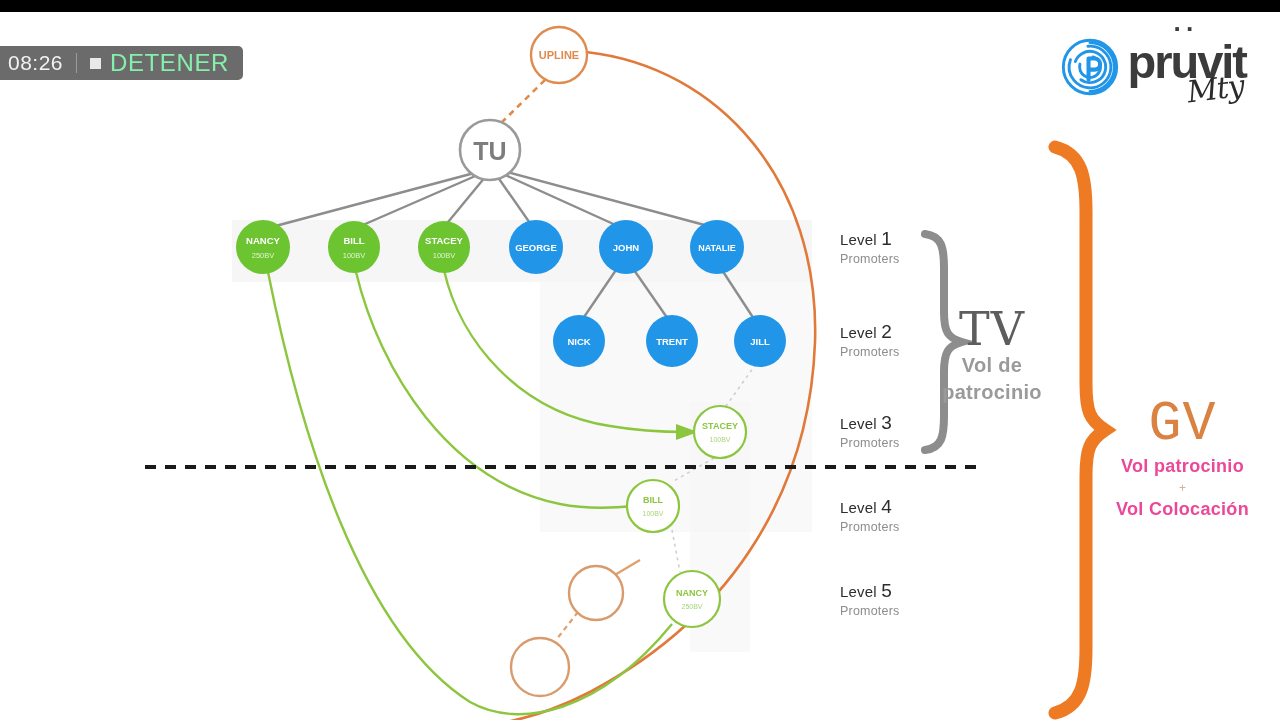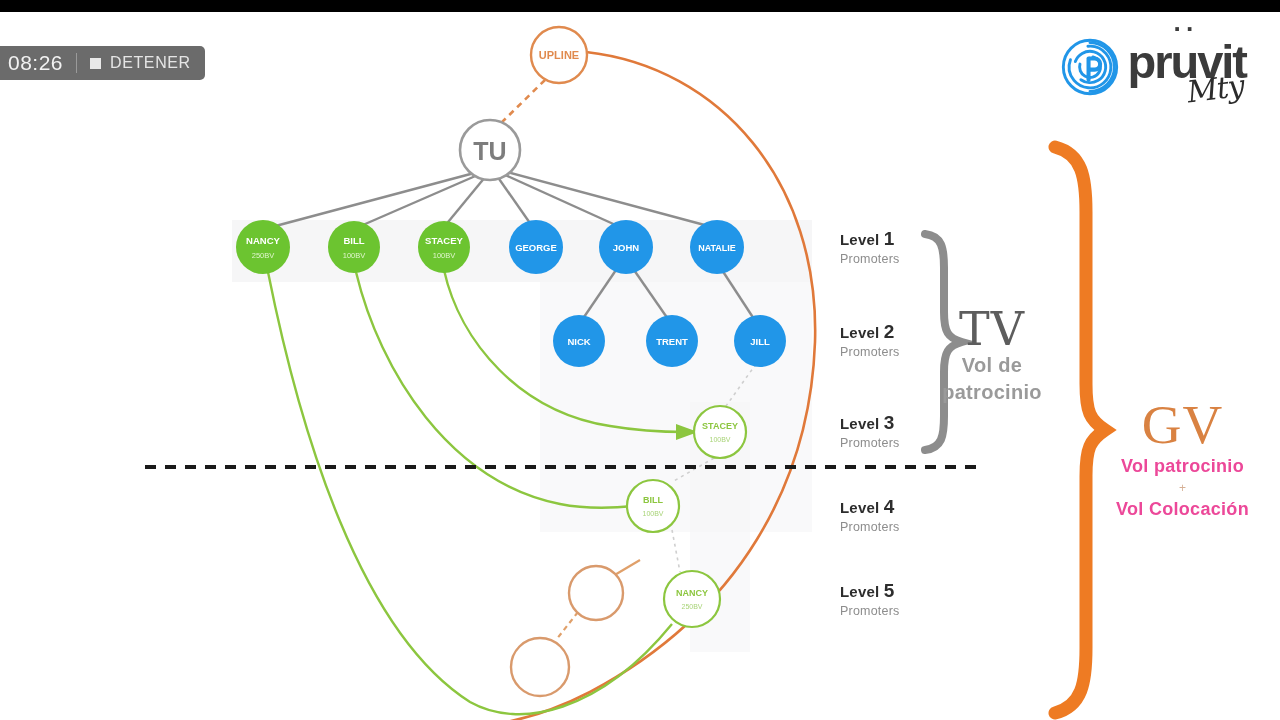--- a/index.html
+++ b/index.html
@@ -37,21 +37,21 @@
     width: 1px; height: 20px;
     background: #9a9a9a;
     margin: 0 13px;
   }
   #rec-stop-icon {
     width: 11px; height: 11px;
     background: #e9e9e9;
     margin-right: 9px;
   }
   #rec-stop-label {
-    font-size: 16px; letter-spacing: .6px; color: #e5e5e5;
+    font-size: 24px; letter-spacing: .6px; color: #86efac;
   }
   
   #logo {
     position: absolute;
     right: 34px; top: 26px;
     display: flex; align-items: flex-start;
     z-index: 55;
   }
   #logo-mark { width: 58px; height: 58px; }
   #logo-text-wrap { position: relative; margin-left: 8px; }
@@ -86,21 +86,21 @@
     font-weight: bold;
     text-anchor: middle;
   }
   .node-sub {
     font-family: "Liberation Sans", sans-serif;
     text-anchor: middle;
   }
   
   .level-block { position: absolute; z-index: 40; }
   .level-title {
-    font-size: 15px; font-weight: bold; color: #2d2d2d;
+    font-size: 15px; font-weight: normal; color: #2d2d2d;
     letter-spacing: .2px;
   }
   .level-title .big { font-size: 19px; }
   .level-sub {
     font-size: 12.5px; color: #8d8d8d; margin-top: 2px;
     letter-spacing: .2px;
   }
   
   #tv-block {
     position: absolute; left: 932px; top: 296px;
@@ -115,21 +115,21 @@
     font-size: 20px; color: #9a9a9a; line-height: 1.35;
     letter-spacing: .3px;
     font-weight: bold;
   }
   
   #gv-block {
     position: absolute; left: 1090px; top: 385px;
     text-align: center; z-index: 40; width: 185px;
   }
   #gv-title {
-    font-family: Liberation Serif, serif;
+    font-family: Liberation Mono, monospace;
     font-size: 55px; color: #d98242; line-height: 1;
     letter-spacing: 1px;
   }
   .gv-sub-line {
     font-size: 18px; color: #ec4899; line-height: 1.6;
     letter-spacing: .3px;
     font-weight: bold;
   }
   .gv-plus { font-size: 12px; color: #d6b095; }
 </style>

